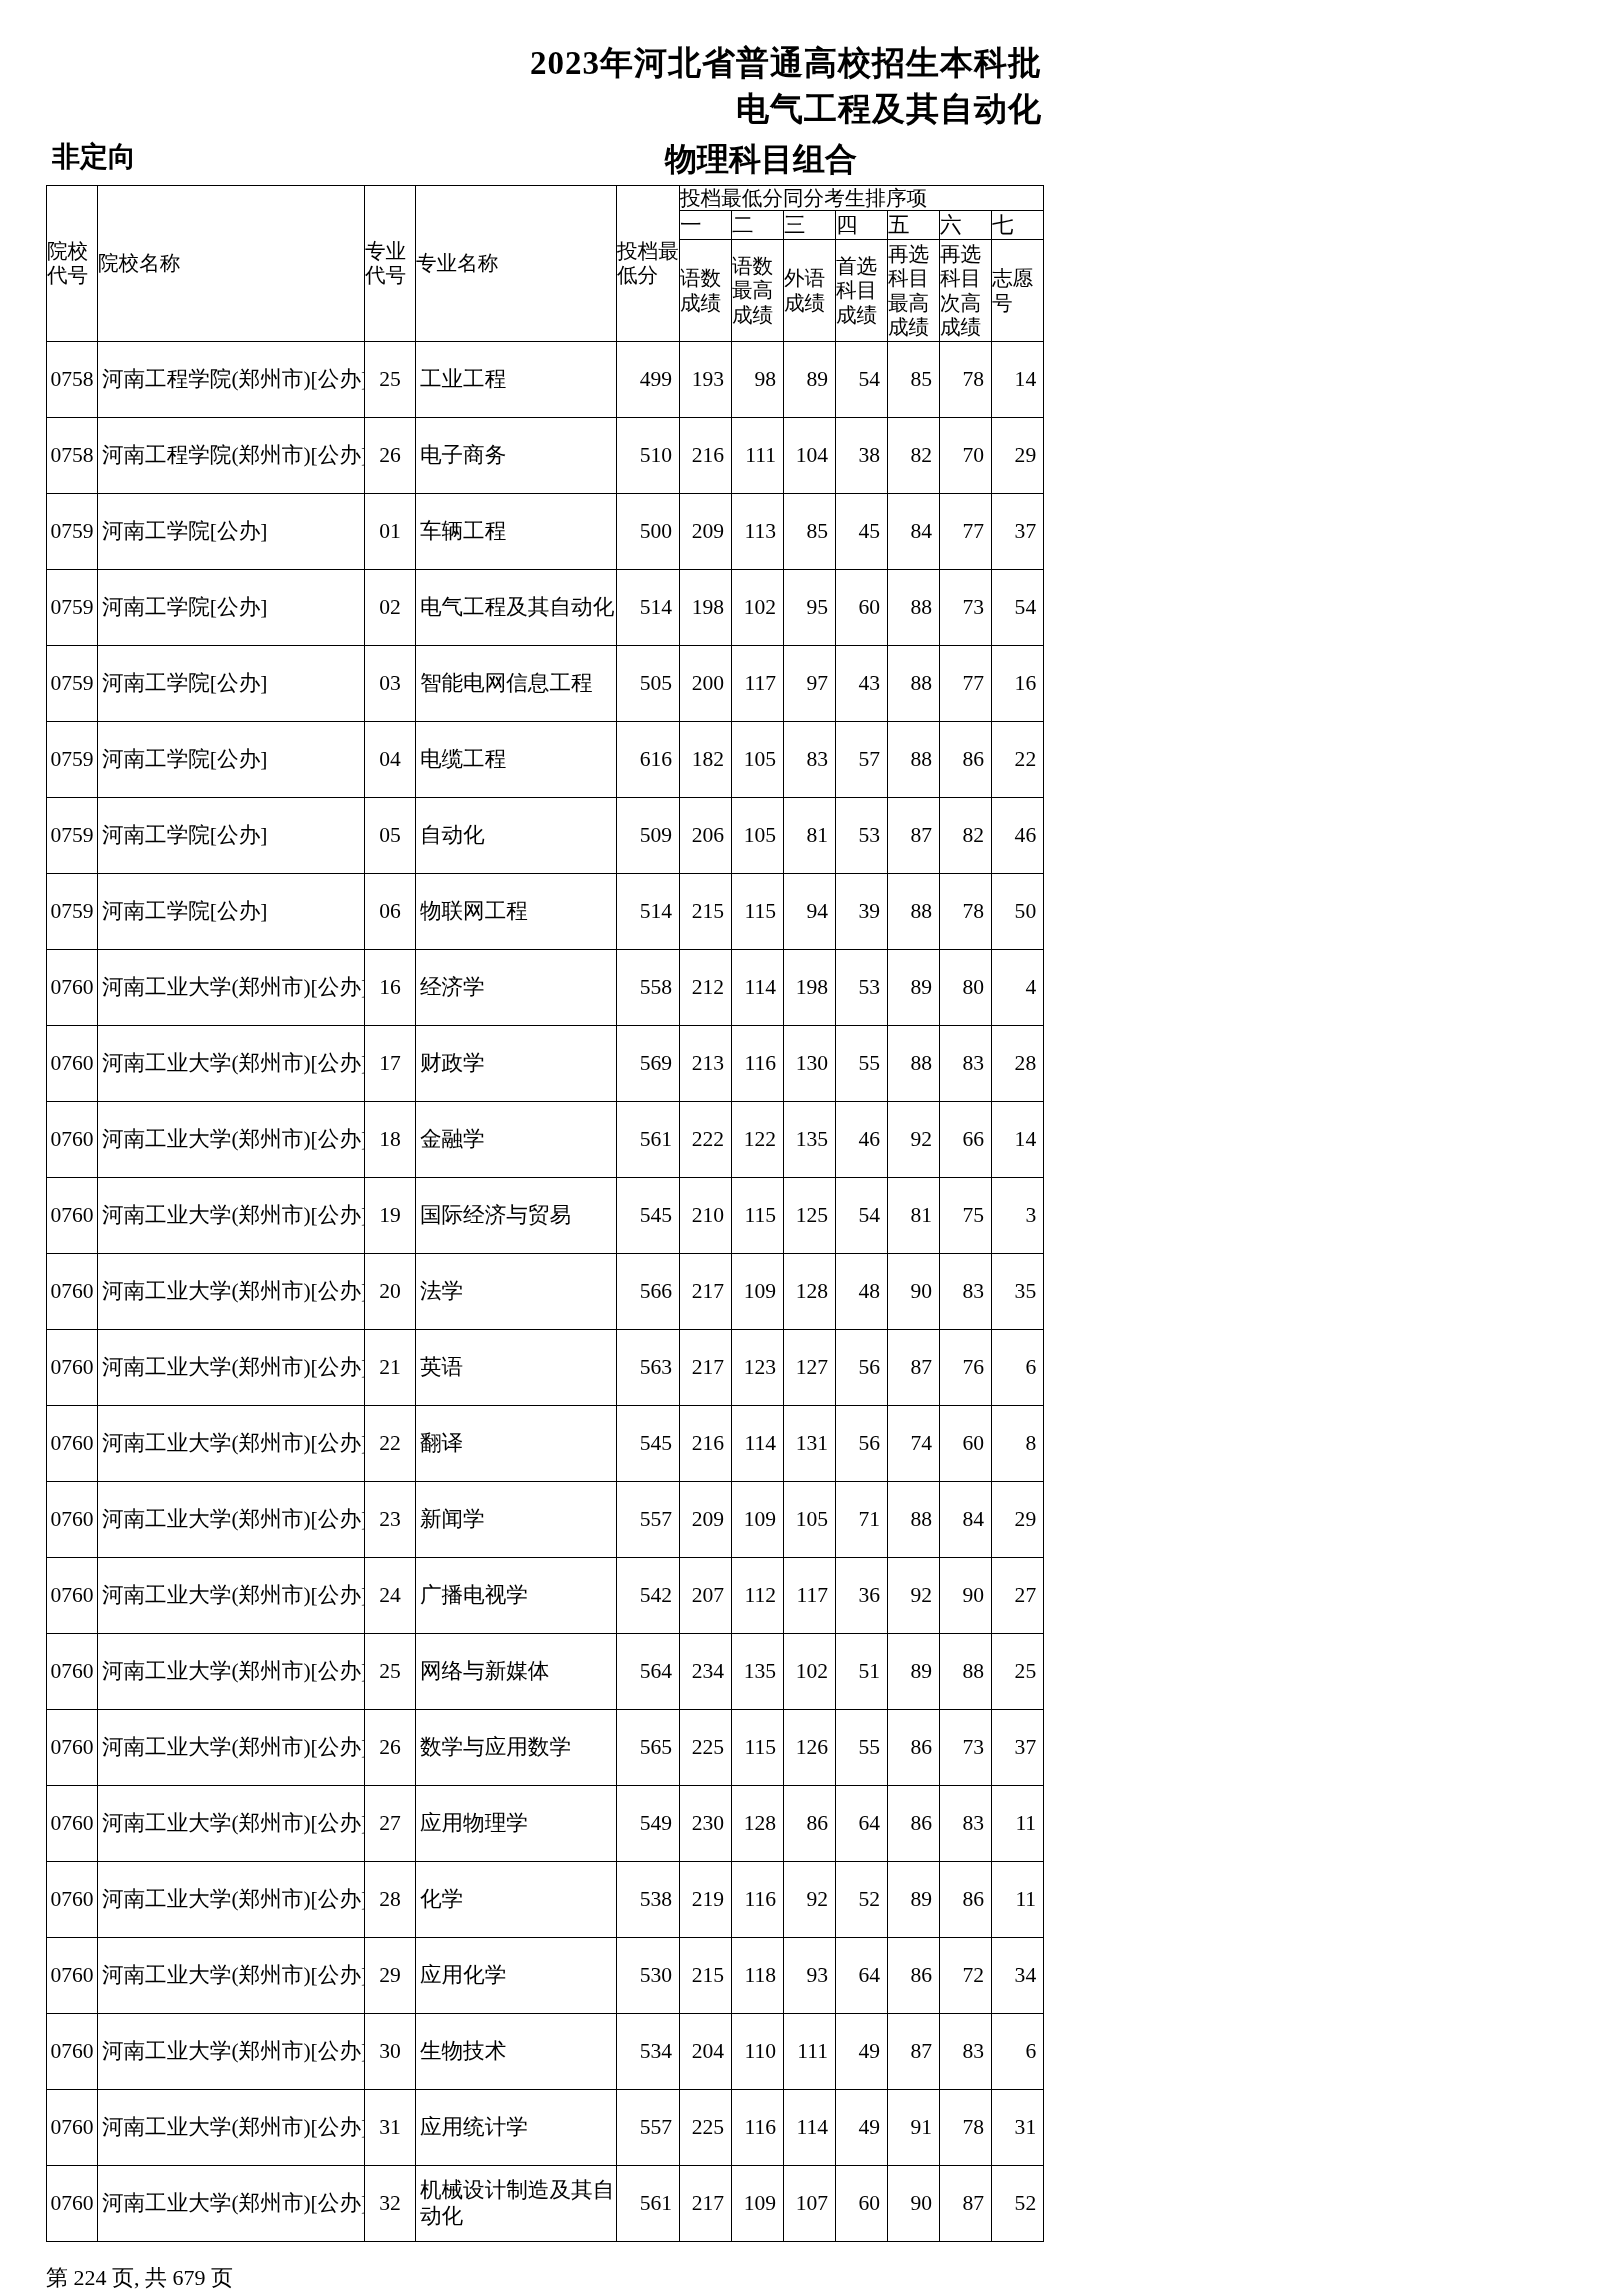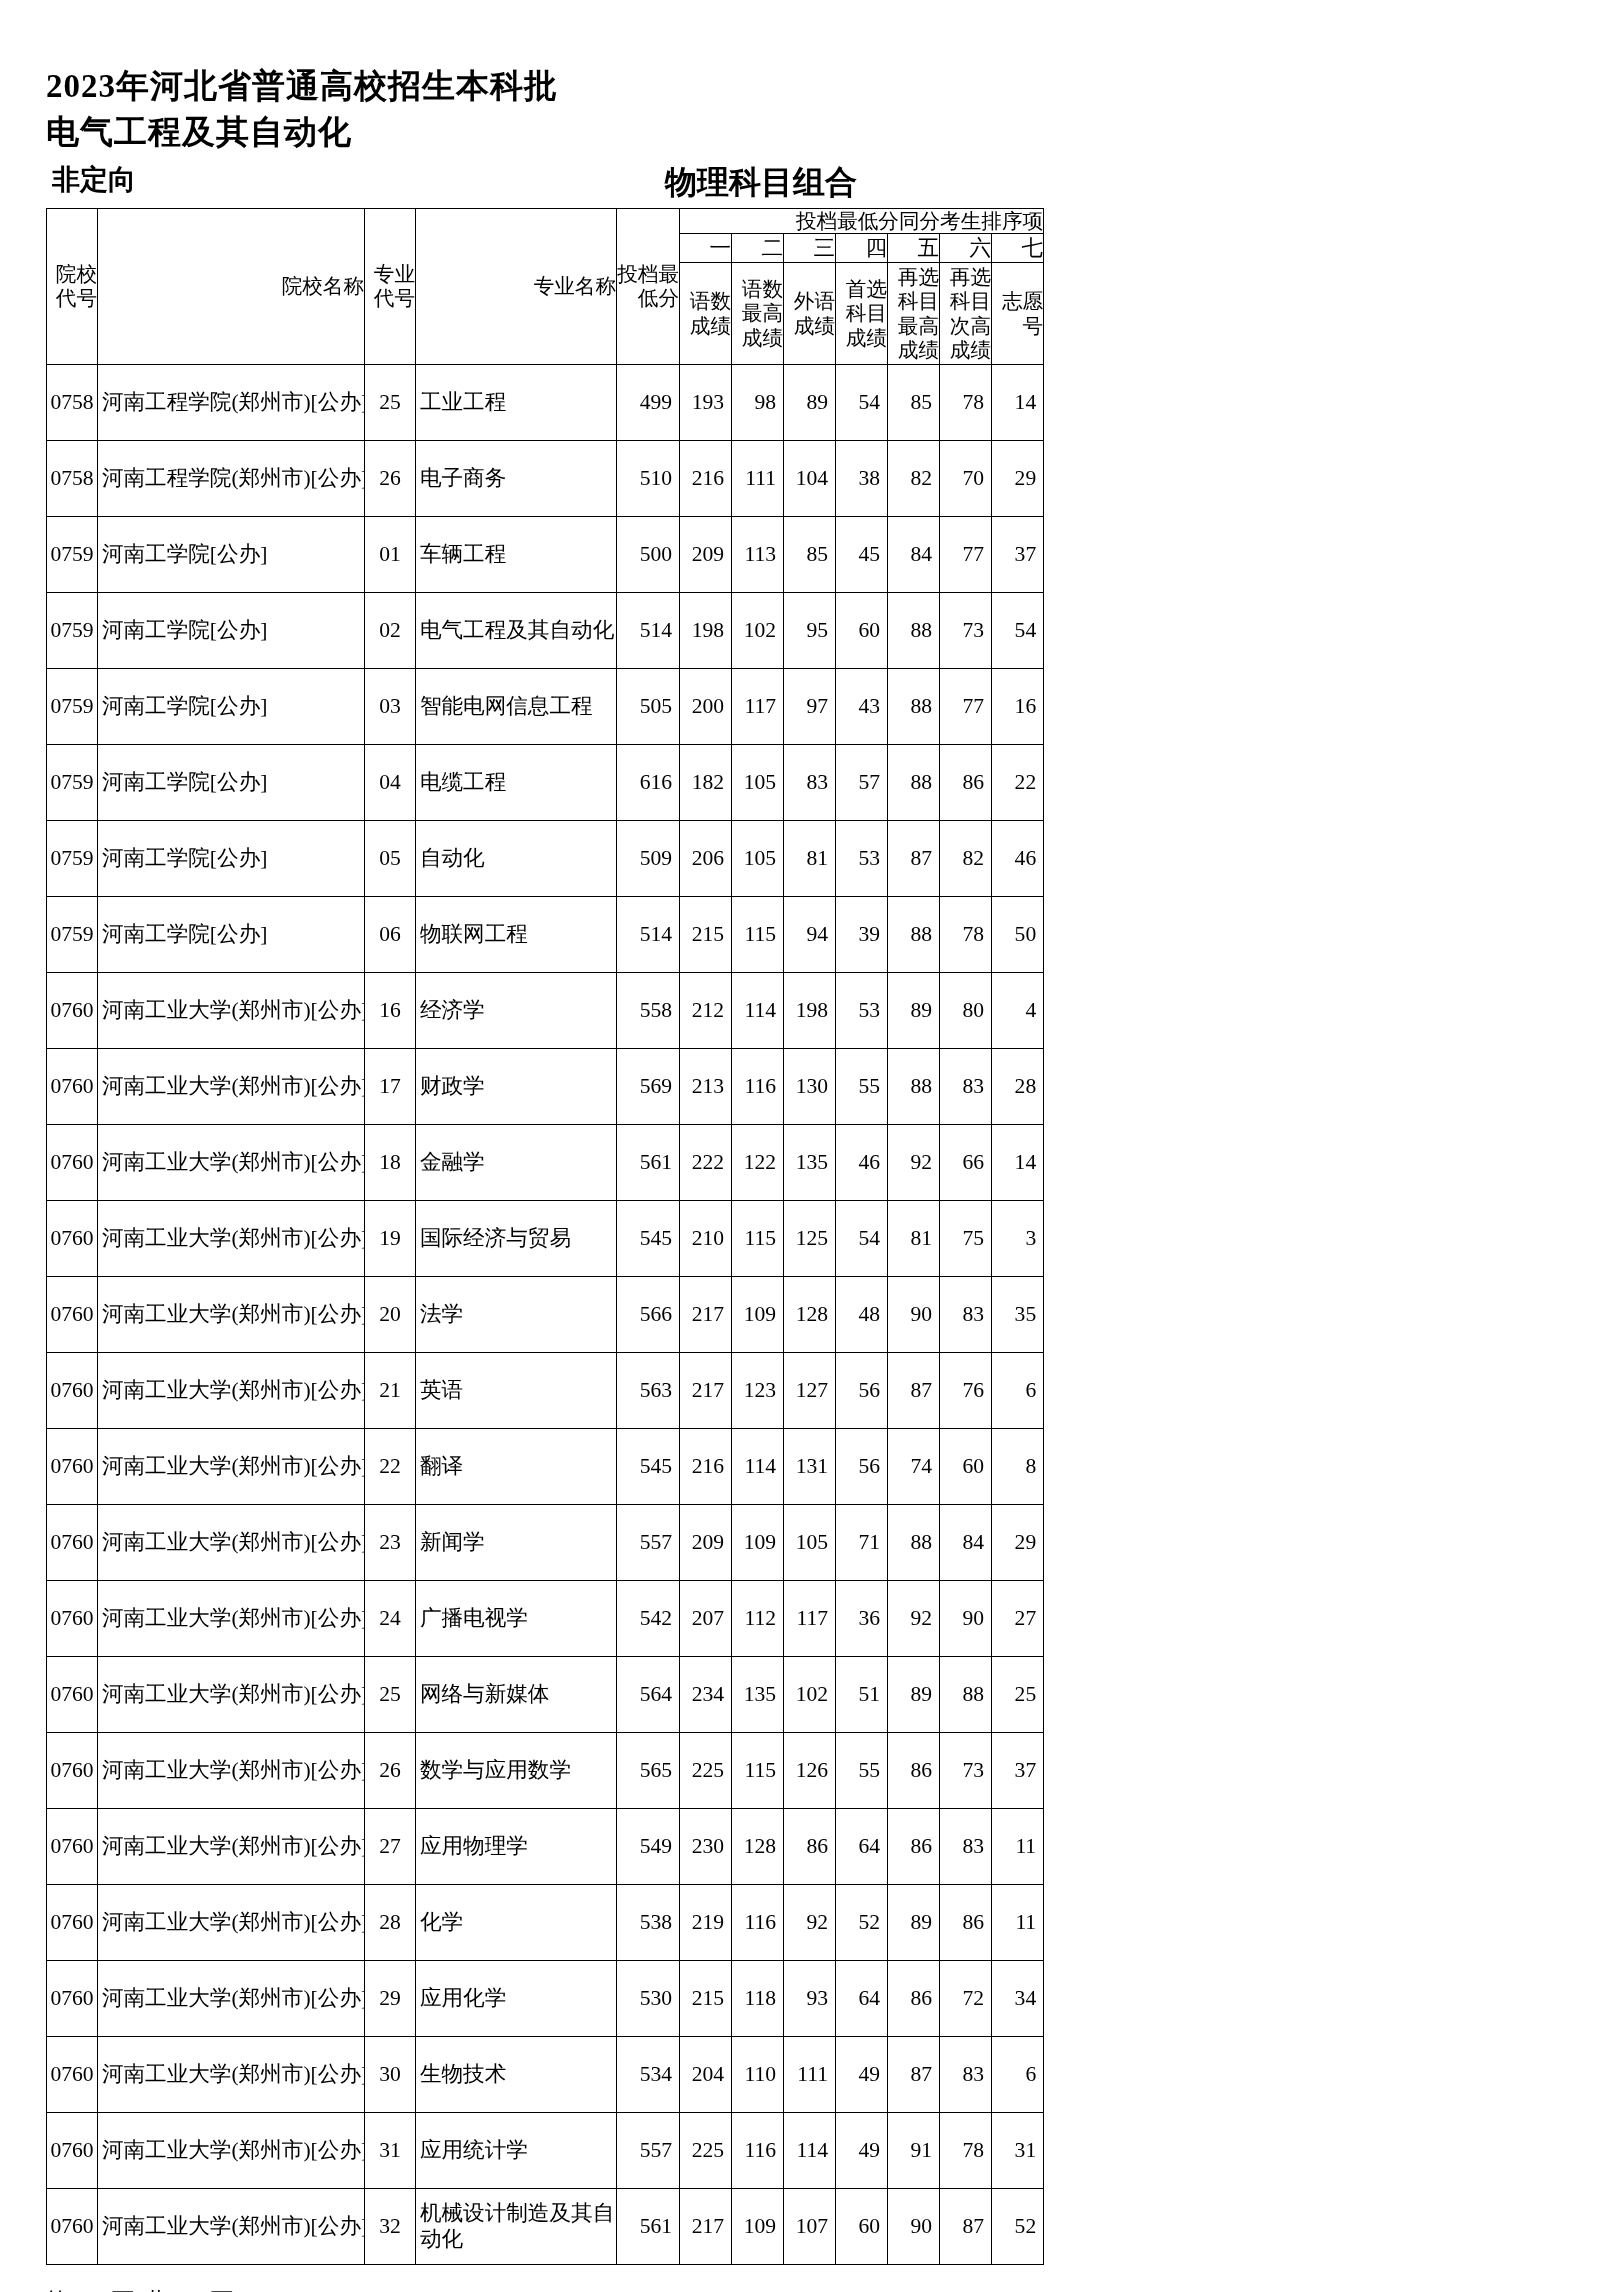--- a/index.html
+++ b/index.html
@@ -14,21 +14,21 @@
     position: relative;
     width: 1621px; height: 2293px;
     background: #ffffff;
     overflow: hidden;
   }
   .content {
     position: absolute;
     left: 46px; top: 0;
     width: 996px;
   }
-  .titles { text-align: left; margin-top: 63px; }
+  .titles { text-align: right; margin-top: 40px; }
   .title-line {
     font-size: 33px;
     font-weight: bold;
     line-height: 46px;
     letter-spacing: 1px;
   }
   .labels-row {
     position: relative;
     margin-top: 5.9px;
     height: 39px;
@@ -49,21 +49,21 @@
   }
   table.stat-table th, table.stat-table td {
     border: 1.5px solid #000000;
     padding: 0;
     overflow: hidden;
   }
   thead th {
     font-weight: normal;
     font-size: 20.6px;
     line-height: 24.5px;
-    text-align: right;
+    text-align: left;
     vertical-align: middle;
     padding: 2px 1px;
   }
   th.sort-group { height: 25.5px; font-size: 20.6px; }
   th.sort-num { height: 29px; font-size: 21.6px; }
   th.sort-label { height: 102px; }
   tbody td {
     font-size: 21.6px;
     height: 76px;
     vertical-align: middle;

